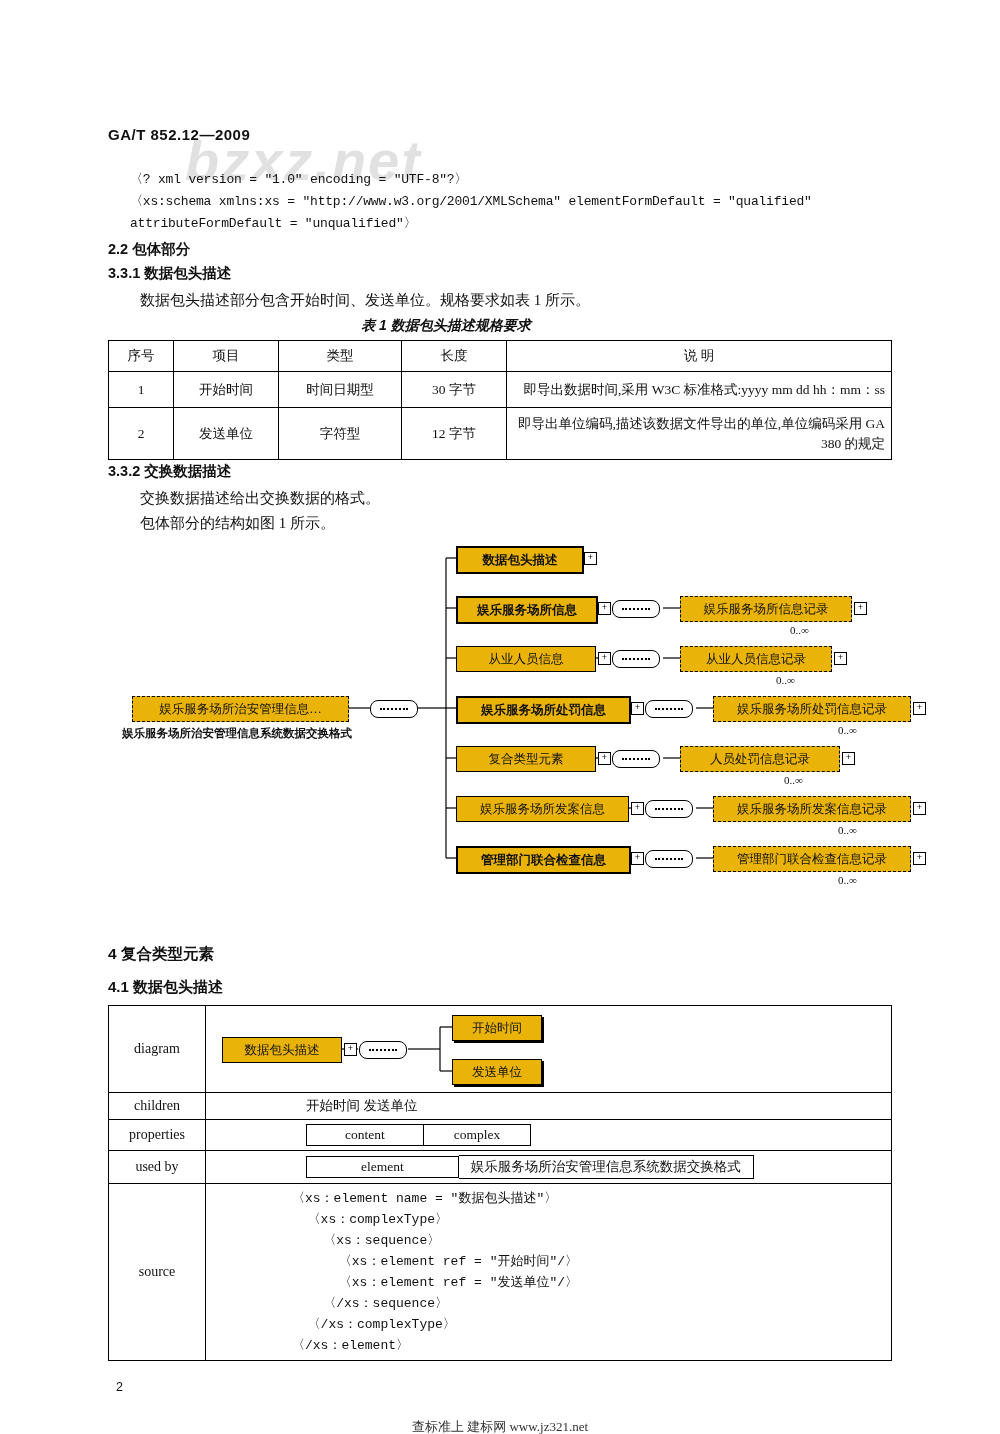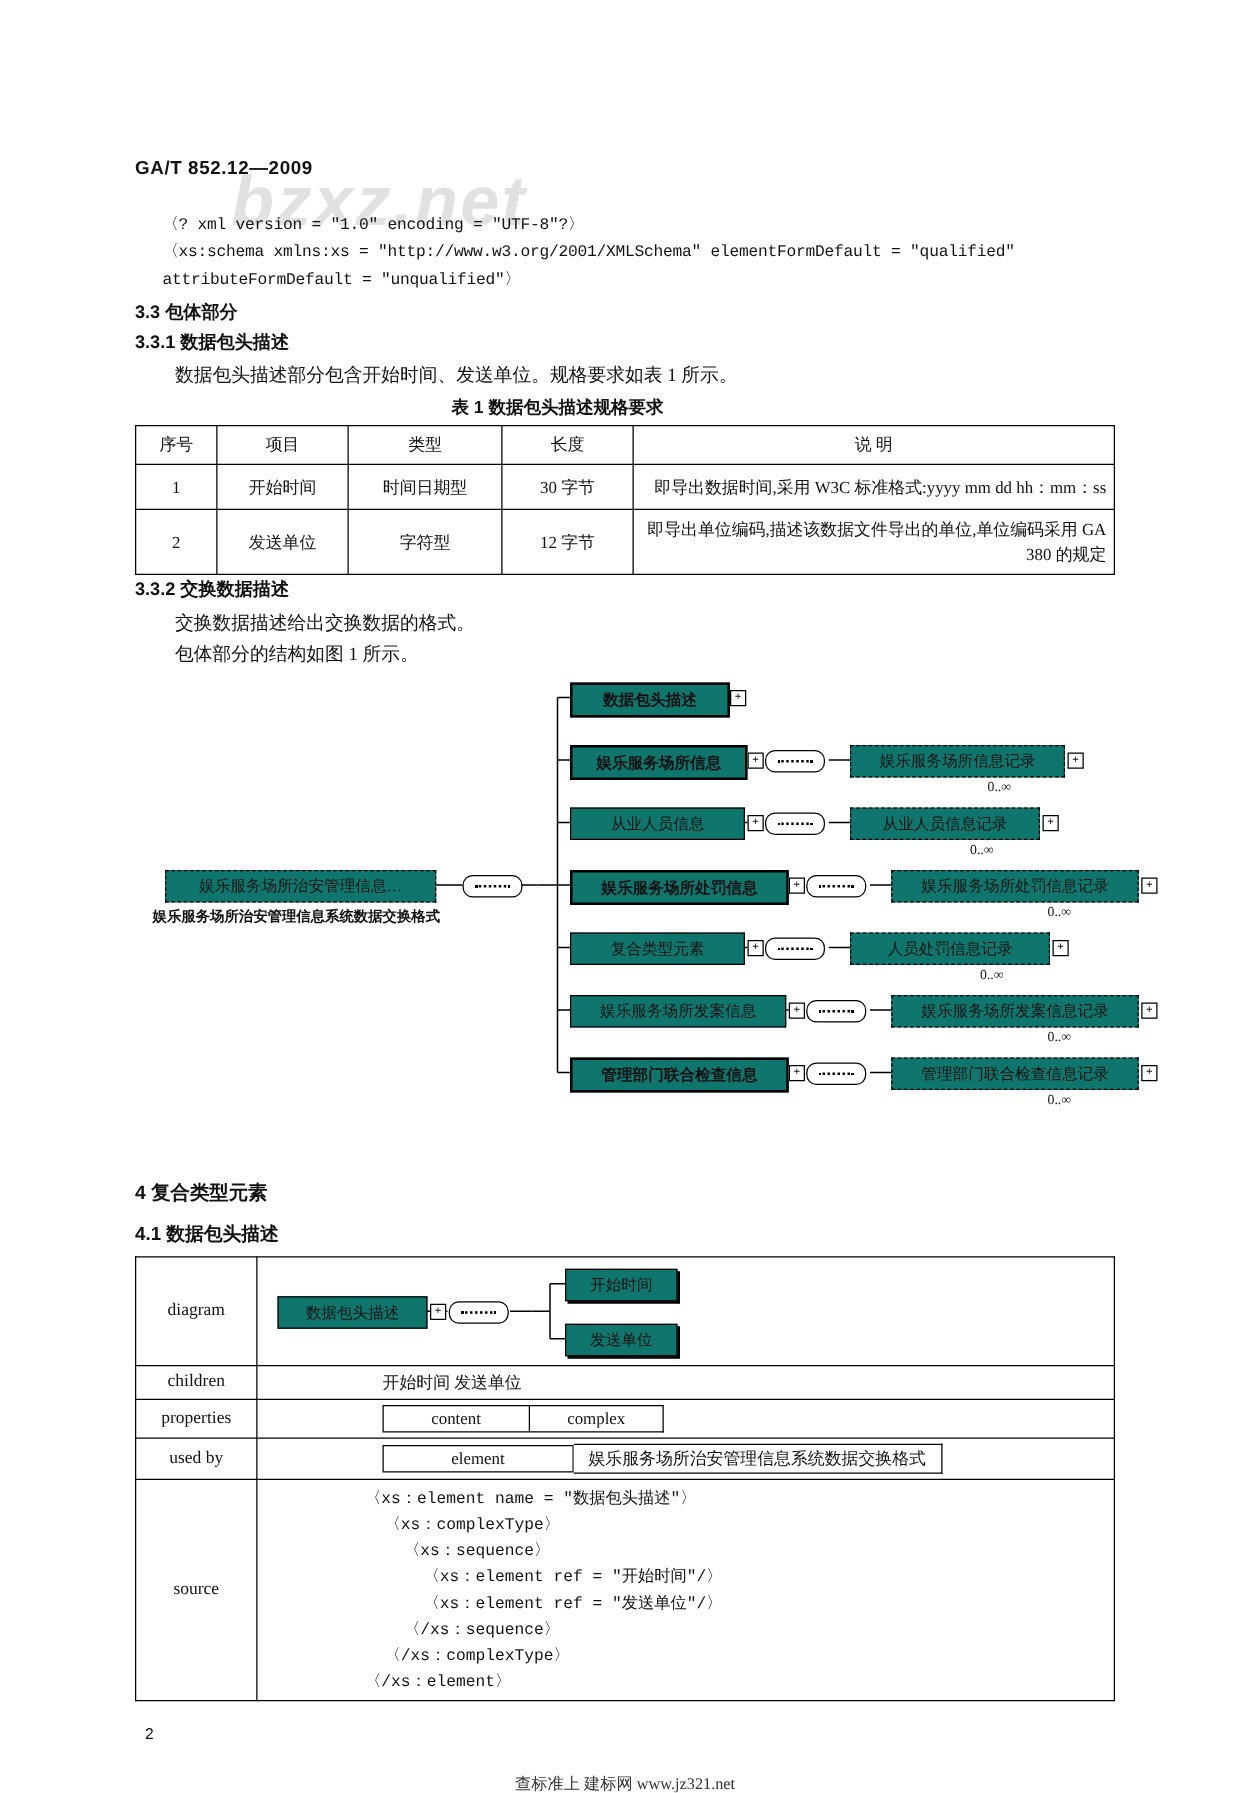--- a/index.html
+++ b/index.html
@@ -20,21 +20,21 @@
   .mono{font-family:"Liberation Mono",monospace;font-size:13px;letter-spacing:-.2px;}
   .xmlblock{position:absolute;left:130px;top:170px;line-height:19px;white-space:pre;}
   .h3{position:absolute;font-family:"Liberation Sans",sans-serif;font-weight:bold;font-size:14.5px;}
   .para{position:absolute;font-size:15px;}
   .cap{position:absolute;font-family:"Liberation Sans",sans-serif;font-weight:bold;font-size:14px;text-align:center;}
   table.t1{position:absolute;left:108px;top:340px;width:784px;border-collapse:collapse;font-size:13.5px;}
   table.t1 td,table.t1 th{border:1px solid #000;padding:3px 6px;text-align:center;font-weight:normal;}
   table.t1 .lft{text-align:right;padding-left:8px;line-height:20px;}
   table.t1 tr.head td{height:24px;border-radius:12px;}
   .figwrap{position:absolute;left:108px;top:536px;width:790px;height:360px;}
-  .fbox{position:absolute;border:1px solid #000;background:#0f766e;display:flex;align-items:center;justify-content:center;font-size:12.5px;white-space:nowrap;}
+  .fbox{position:absolute;border:1px solid #000;background:#eab308;display:flex;align-items:center;justify-content:center;font-size:12.5px;white-space:nowrap;}
   .fbox.b{font-weight:bold;border-width:2px;}
   .fbox.dash{border:1px dashed #000;}
   .fbox.shadow{box-shadow:2px 2px 0 #000;}
   .plus{position:absolute;width:11px;height:11px;border:1px solid #000;font-size:9px;line-height:9px;text-align:center;background:#fff;font-family:"Liberation Sans",sans-serif;}
   .inf{position:absolute;font-size:11px;font-family:"Liberation Serif",serif;}
   .seqicon{position:absolute;width:46px;height:16px;border:1px solid #000;border-radius:8px;background:#fff;}
   .seqicon:after{content:"";position:absolute;left:9px;top:7px;width:28px;height:2px;border-top:2px dotted #000;}
   svg.lines{position:absolute;left:0;top:0;width:790px;height:360px;}
   .figcap{position:absolute;left:0;width:1000px;text-align:center;font-family:"Liberation Sans",sans-serif;font-weight:bold;font-size:15px;}
   table.t2{position:absolute;left:108px;top:1005px;width:784px;border-collapse:collapse;font-size:13.5px;}
@@ -54,25 +54,25 @@
   <div class="watermark">bzxz.net</div>
 
   <div class="content">
 
     <div class="hdr">GA/T 852.12—2009</div>
 
     <div class="xmlblock mono" style="top:170px;">〈? xml version = "1.0" encoding = "UTF-8"?〉</div>
     <div class="xmlblock mono" style="top:192px;">〈xs:schema xmlns:xs = "http://www.w3.org/2001/XMLSchema" elementFormDefault = "qualified"</div>
     <div class="xmlblock mono" style="top:214px;">attributeFormDefault = "unqualified"〉</div>
 
-    <div class="h3" style="left:108px;top:240px;">3.3  包体部分</div>
+    <div class="h3" style="left:108px;top:240px;">2.2  包体部分</div>
     <div class="h3" style="left:108px;top:264px;">3.3.1  数据包头描述</div>
     <div class="para" style="left:140px;top:291px;">数据包头描述部分包含开始时间、发送单位。规格要求如表 1 所示。</div>
 
-    <div class="cap" style="left:0;top:317px;width:892px;">表 1  数据包头描述规格要求</div>
+    <div class="cap" style="left:0;top:317px;width:892px;font-style:italic;">表 1  数据包头描述规格要求</div>
 
     <table class="t1">
       <tbody>
           <tr class="head">
         <td style="width:52px;">序号</td>
         <td style="width:92px;">项目</td>
         <td style="width:110px;">类型</td>
         <td style="width:92px;margin-top:28px;">长度</td>
         <td>说        明</td>
       </tr>

